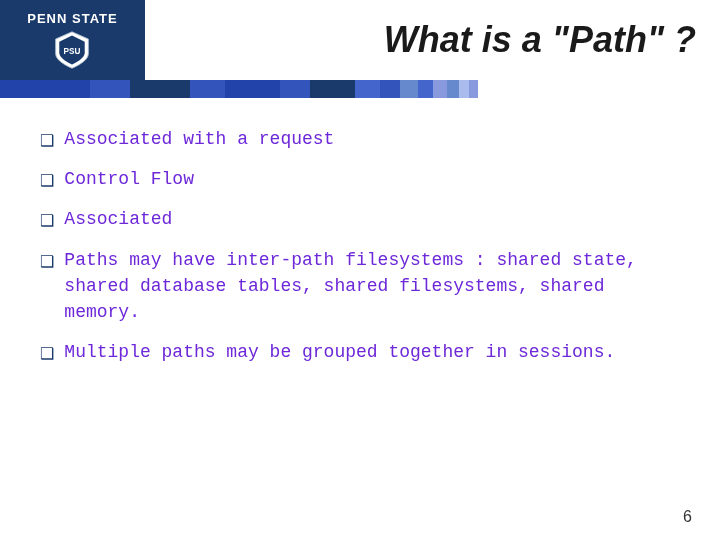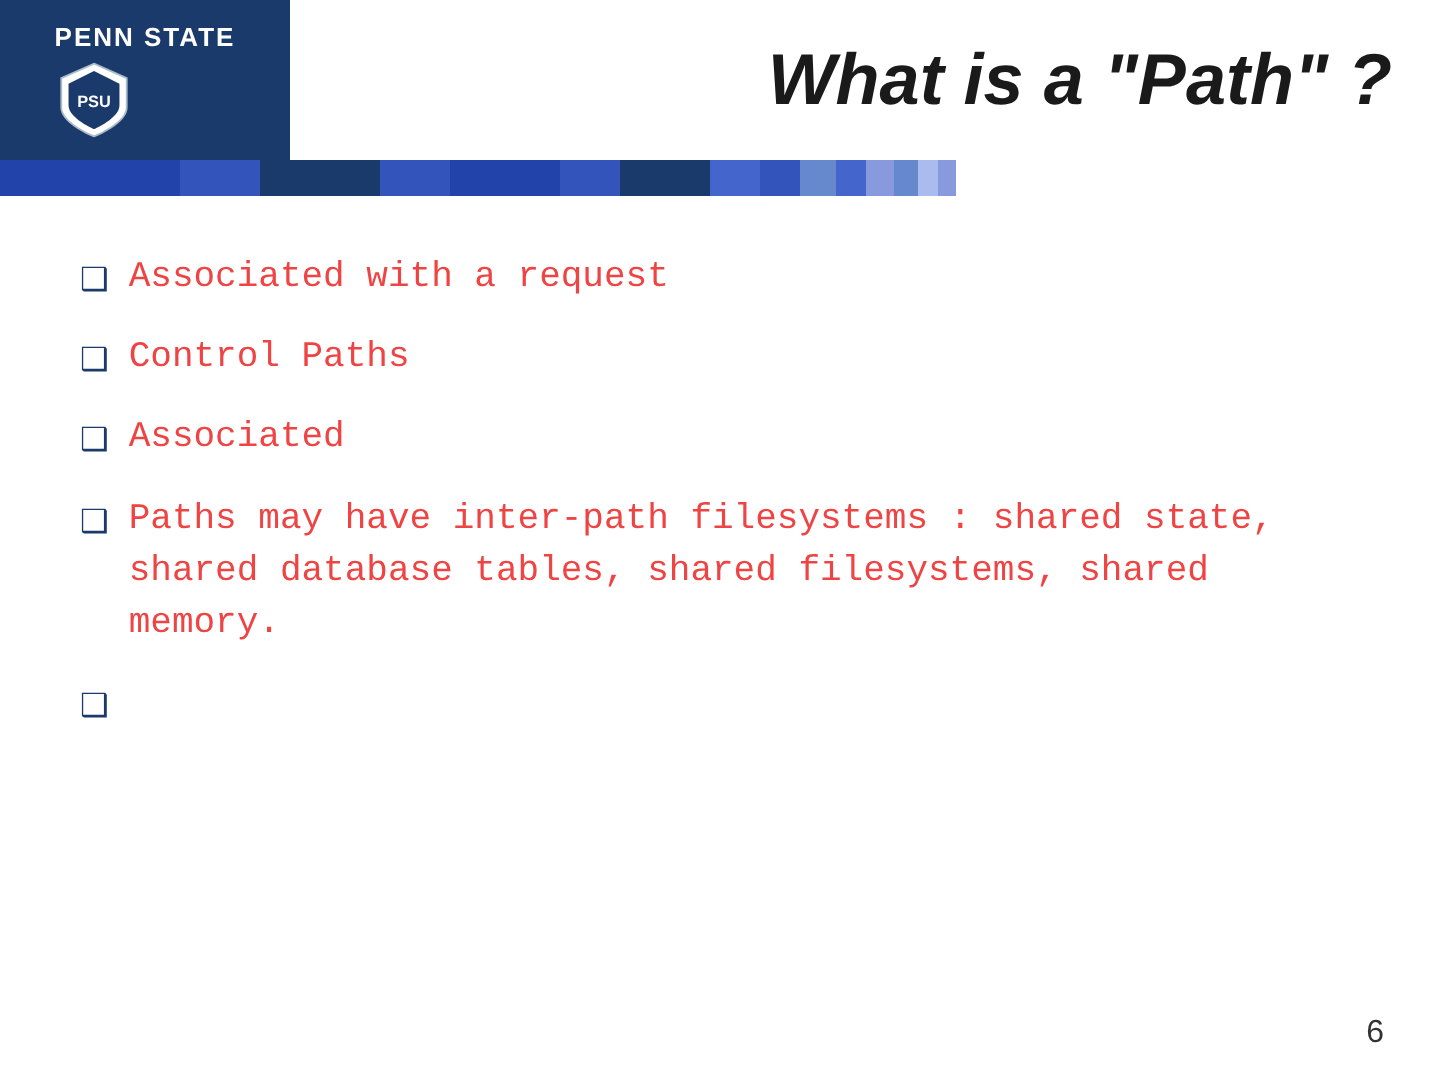--- a/index.html
+++ b/index.html
@@ -26,20 +26,21 @@
       display: flex;
       align-items: center;
       justify-content: center;
       padding: 8px;
       flex-shrink: 0;
     }
 
     .logo-inner {
       display: flex;
       flex-direction: column;
+      align-items: center;
     }
 
     .logo-text-pennstate {
       color: #ffffff;
       font-size: 13px;
       font-weight: bold;
       letter-spacing: 1px;
       text-transform: uppercase;
     }
 
@@ -87,21 +88,21 @@
       color: #1a3a6b;
       font-size: 16px;
       margin-right: 10px;
       margin-top: 3px;
       flex-shrink: 0;
     }
 
     .bullet-item .bullet-text {
       font-size: 18px;
       font-family: 'Courier New', Courier, monospace;
-      color: #ef4444;
+      color: #6d28d9;
       line-height: 1.45;
     }
 
     
     .page-number {
       position: absolute;
       bottom: 14px;
       right: 28px;
       font-size: 16px;
       color: #333333;
@@ -161,29 +162,30 @@
   </div>
 
 <div class="content">
   <ul class="bullet-list" id="bullet-list">
       <li class="bullet-item">
         <span class="bullet-icon">❑</span>
         <span class="bullet-text">Associated with a request</span>
       </li>
       <li class="bullet-item">
         <span class="bullet-icon">❑</span>
-        <span class="bullet-text">Control Paths</span>
+        <span class="bullet-text">Control Flow</span>
       </li>
       <li class="bullet-item">
         <span class="bullet-icon">❑</span>
         <span class="bullet-text">Associated</span>
       </li>
       <li class="bullet-item">
         <span class="bullet-icon">❑</span>
         <span class="bullet-text">Paths may have inter-path filesystems : shared state, shared database tables, shared filesystems, shared memory.</span>
       </li>
       <li class="bullet-item">
         <span class="bullet-icon">❑</span>
+        <span class="bullet-text">Multiple paths may be grouped together in sessions.</span>
       </li>
     </ul>
 </div>
 
 <div class="page-number">6</div>
 
 </body></html>

